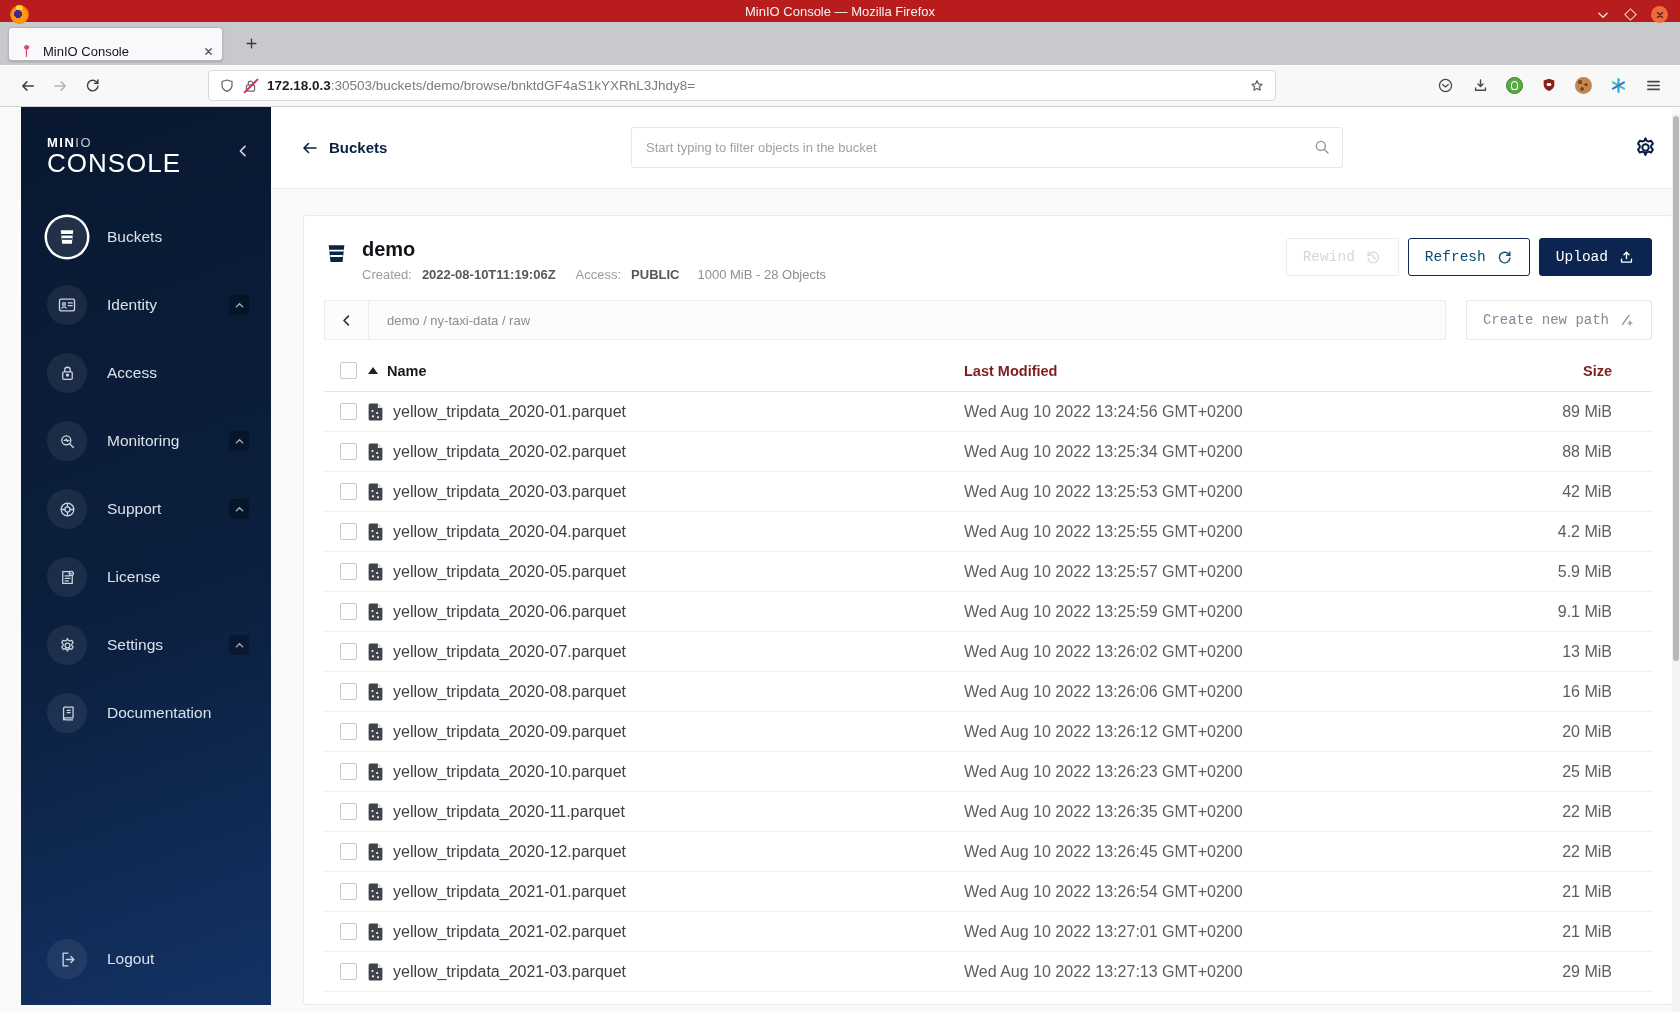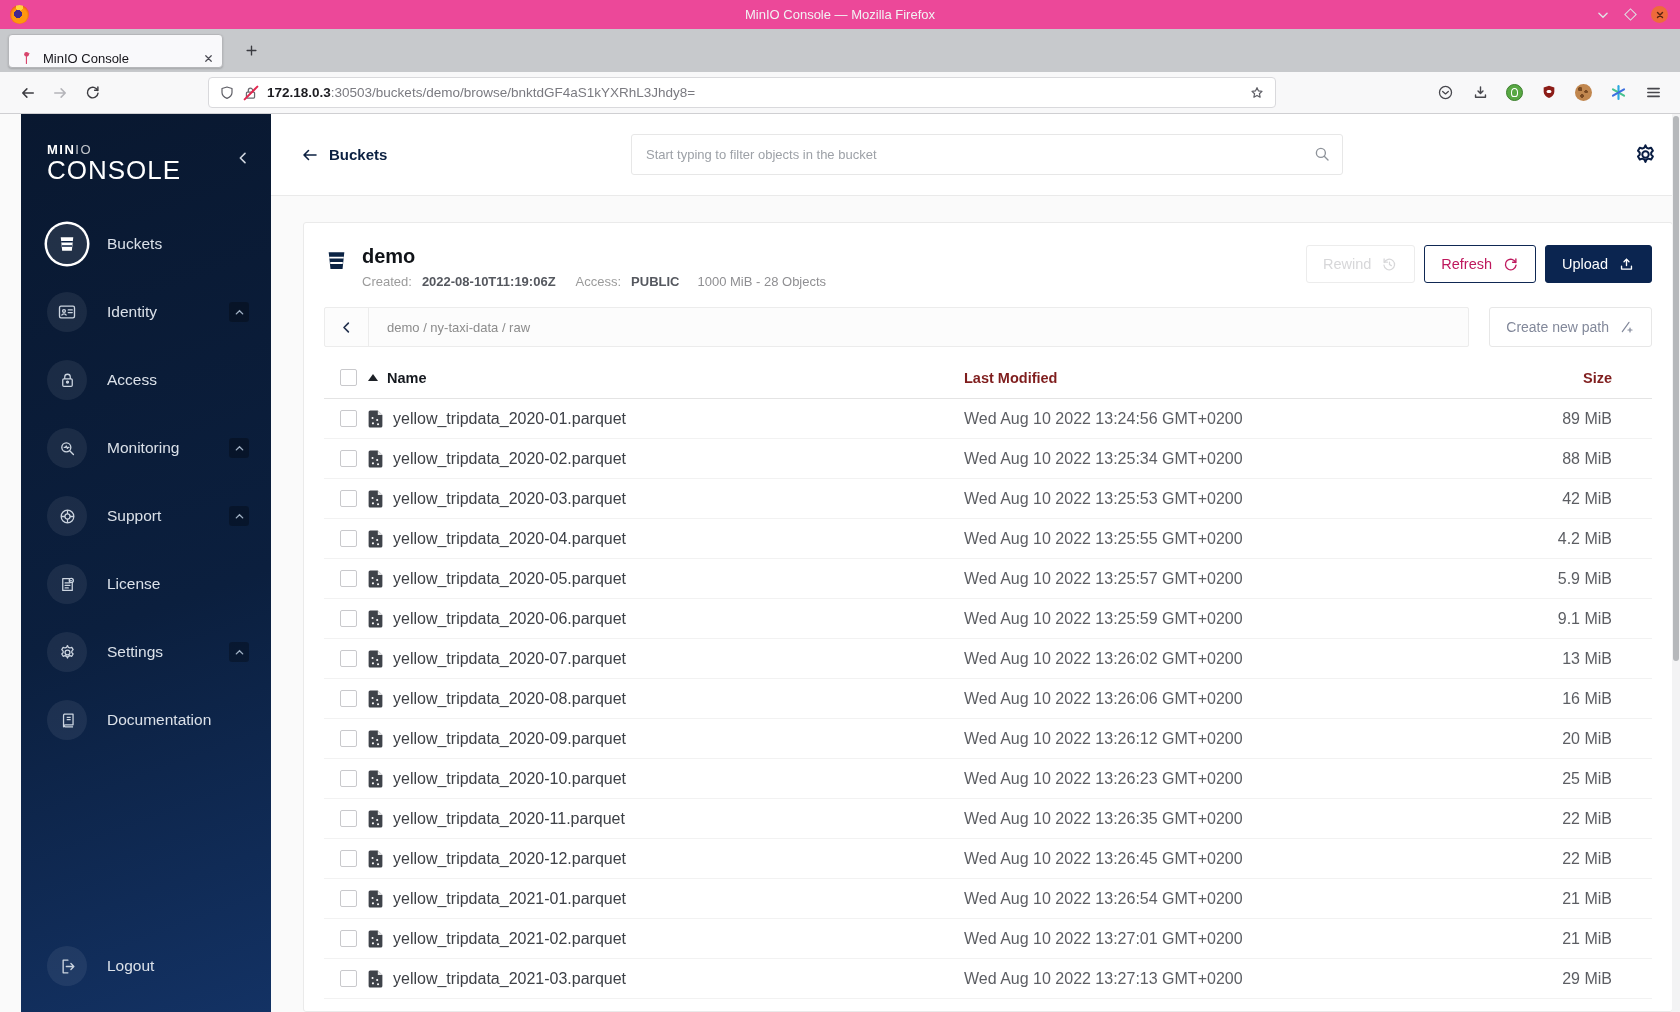--- a/index.html
+++ b/index.html
@@ -4,21 +4,21 @@
 <style>
   * { margin:0; padding:0; box-sizing:border-box; }
   html,body { background:#222; }
   .screen{
     position:relative; width:1680px; height:1012px; overflow:hidden;
     font-family:"Liberation Sans", sans-serif; background:#fafafa;
   }
   svg{ display:block; }
 
   
-  .titlebar{ position:relative; height:29px; background:#ec4899; display:flex; align-items:center; }
+  .titlebar{ position:relative; height:22px; background:#b91c1c; display:flex; align-items:center; }
   .ff-logo{ position:absolute; left:10px; top:5px; width:19px; height:19px; border-radius:50%;
     background: radial-gradient(circle at 42% 48%, #45278d 0 27%, rgba(0,0,0,0) 28%),
                 radial-gradient(circle at 50% 10%, #ffd23c 0 18%, rgba(0,0,0,0) 20%),
                 radial-gradient(circle at 50% 55%, #ff980e 0 52%, #e8491d 78%, #d6136b 100%);
   }
   .win-title{ position:absolute; left:0; right:0; text-align:center; color:#f2f3f4; font-size:13px; }
   .win-controls{ position:absolute; right:12px; top:0; height:29px; display:flex; align-items:center; gap:16px; }
   .wc{ color:#dfe2e6; }
   .wc-max{ width:9px; height:9px; border:1.5px solid #dfe2e6; transform:rotate(45deg); }
   .wc-close{ width:17px; height:17px; border-radius:50%; background:#ee6b3b; display:flex; align-items:center; justify-content:center; color:#5b2410; }
@@ -91,23 +91,23 @@
 
   .bucket-head{ display:flex; align-items:flex-start; }
   .bucket-ico{ color:#0b2344; margin-top:3px; }
   .bucket-titles{ margin-left:13px; }
   .bucket-name{ font-size:20px; font-weight:700; color:#101318; }
   .bucket-meta{ margin-top:6px; font-size:13px; color:#9b9b9b; display:flex; gap:10px; align-items:center; }
   .bucket-meta .val{ color:#55585f; font-weight:700; }
   .bucket-meta .usage{ margin-left:8px; color:#8f8f92; }
   .head-buttons{ margin-left:auto; display:flex; gap:9px; }
   .btn{ height:38px; border-radius:3px; font-size:14.5px; display:flex; align-items:center; gap:10px;
-    padding:0 16px; cursor:pointer; background:#fff; font-family:Liberation Sans, sans-serif; }
+    padding:0 16px; cursor:pointer; background:#fff; font-family:Liberation Mono, monospace; }
   .btn-disabled{ border:1px solid #ececec; color:#d7d7d9; cursor:default; }
-  .btn-outline{ border:1px solid #0f2854; color:#be185d;justify-content:center; }
+  .btn-outline{ border:1px solid #0f2854; color:#0c4a6e;justify-content:center; }
   .btn-primary{ border:1px solid #0b2550; background:#0b2550; color:#fff; }
 
   .browse-bar{ margin-top:18px; display:flex; }
   .crumb-box{ flex:1; height:40px; border:1px solid #ececec; background:#fcfcfc; border-radius:2px;
     display:flex; align-items:center; margin-right:20px; }
   .crumb-back{ width:44px; align-self:stretch; border-right:1px solid #ececec; display:flex; align-items:center; justify-content:center; color:#23314e; cursor:pointer; }
   .crumb-text{ margin-left:18px; font-size:13px; color:#8c8c8c; }
   .btn-createpath{ height:40px; border:1px solid #e7e7e7; color:#82889a; font-size:14px; }
 
   

